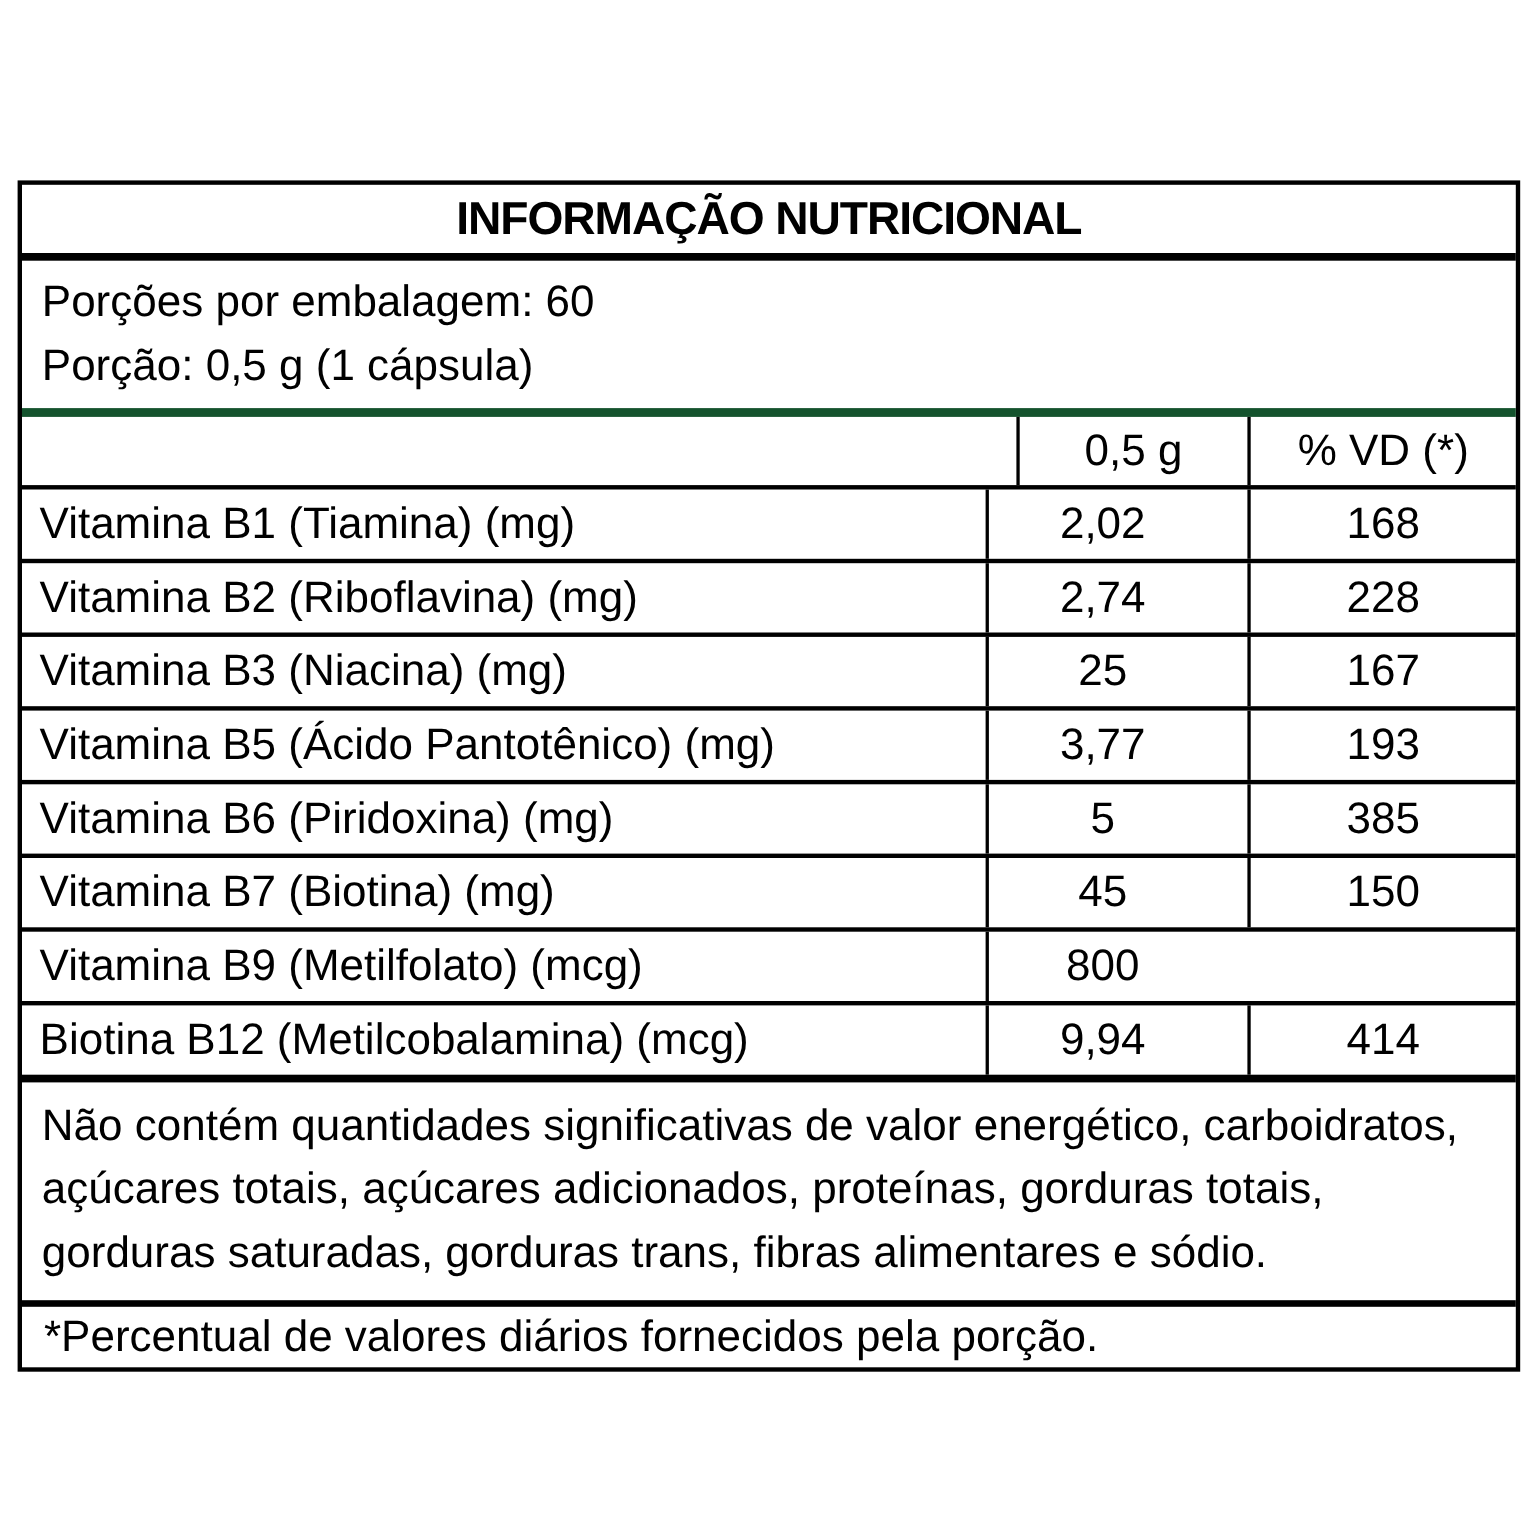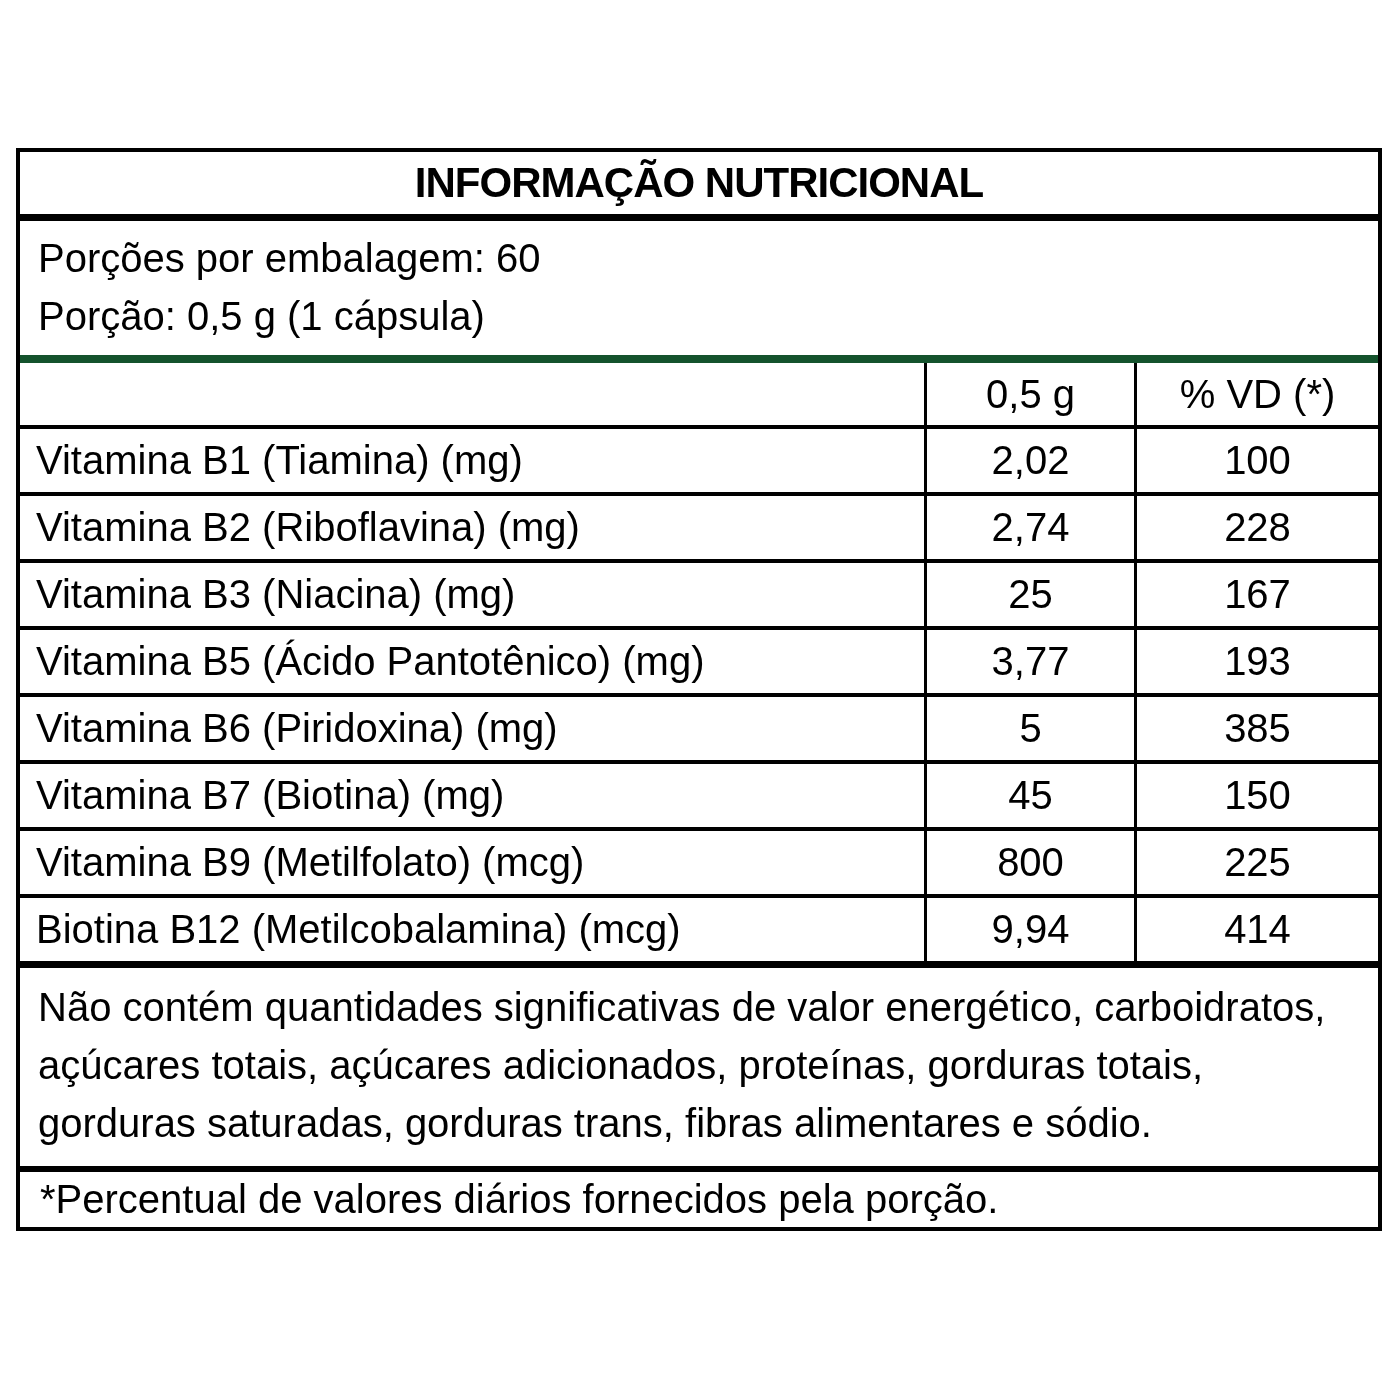--- a/index.html
+++ b/index.html
@@ -11,21 +11,21 @@
     position: relative;
     width: 1400px;
     height: 1400px;
     background: #ffffff;
     font-family: "Liberation Sans", sans-serif;
     color: #000000;
   }
   .nutrition-table {
     position: absolute;
     left: 16px;
-    top: 148px;
+    top: 164px;
     width: 1366px;
     box-sizing: border-box;
     border: 4px solid #000000;
     background: #ffffff;
   }
   .title-row {
     height: 62px;
     display: flex;
     align-items: center;
     justify-content: center;
@@ -46,20 +46,21 @@
     display: grid;
     grid-template-columns: 1fr 210px 244px;
     box-sizing: border-box;
   }
   .header-row {
     height: 62px;
   }
   .data-row {
     height: 67px;
     border-top: 4px solid #000000;
+    gap: 28px;
   }
   .cell {
     display: flex;
     align-items: center;
     font-size: 40px;
     overflow: hidden;
     white-space: nowrap;
   }
   .name-cell {
     padding-left: 16px;
@@ -99,21 +100,21 @@
 
     <div class="grid-row header-row">
       <div class="cell name-cell"></div>
       <div class="cell val-cell">0,5 g</div>
       <div class="cell val-cell">% VD (*)</div>
     </div>
 
     <div class="grid-row data-row">
       <div class="cell name-cell">Vitamina B1 (Tiamina) (mg)</div>
       <div class="cell val-cell">2,02</div>
-      <div class="cell val-cell">100</div>
+      <div class="cell val-cell">168</div>
     </div>
 
     <div class="grid-row data-row">
       <div class="cell name-cell">Vitamina B2 (Riboflavina) (mg)</div>
       <div class="cell val-cell">2,74</div>
       <div class="cell val-cell">228</div>
     </div>
 
     <div class="grid-row data-row">
       <div class="cell name-cell">Vitamina B3 (Niacina) (mg)</div>
@@ -135,21 +136,20 @@
 
     <div class="grid-row data-row">
       <div class="cell name-cell">Vitamina B7 (Biotina) (mg)</div>
       <div class="cell val-cell">45</div>
       <div class="cell val-cell">150</div>
     </div>
 
     <div class="grid-row data-row">
       <div class="cell name-cell">Vitamina B9 (Metilfolato) (mcg)</div>
       <div class="cell val-cell">800</div>
-      <div class="cell val-cell">225</div>
     </div>
 
     <div class="grid-row data-row">
       <div class="cell name-cell">Biotina B12 (Metilcobalamina) (mcg)</div>
       <div class="cell val-cell">9,94</div>
       <div class="cell val-cell">414</div>
     </div>
 
     <div class="note-section">Não contém quantidades significativas de valor energético, carboidratos, açúcares totais, açúcares adicionados, proteínas, gorduras totais, gorduras saturadas, gorduras trans, fibras alimentares e sódio.</div>
 

